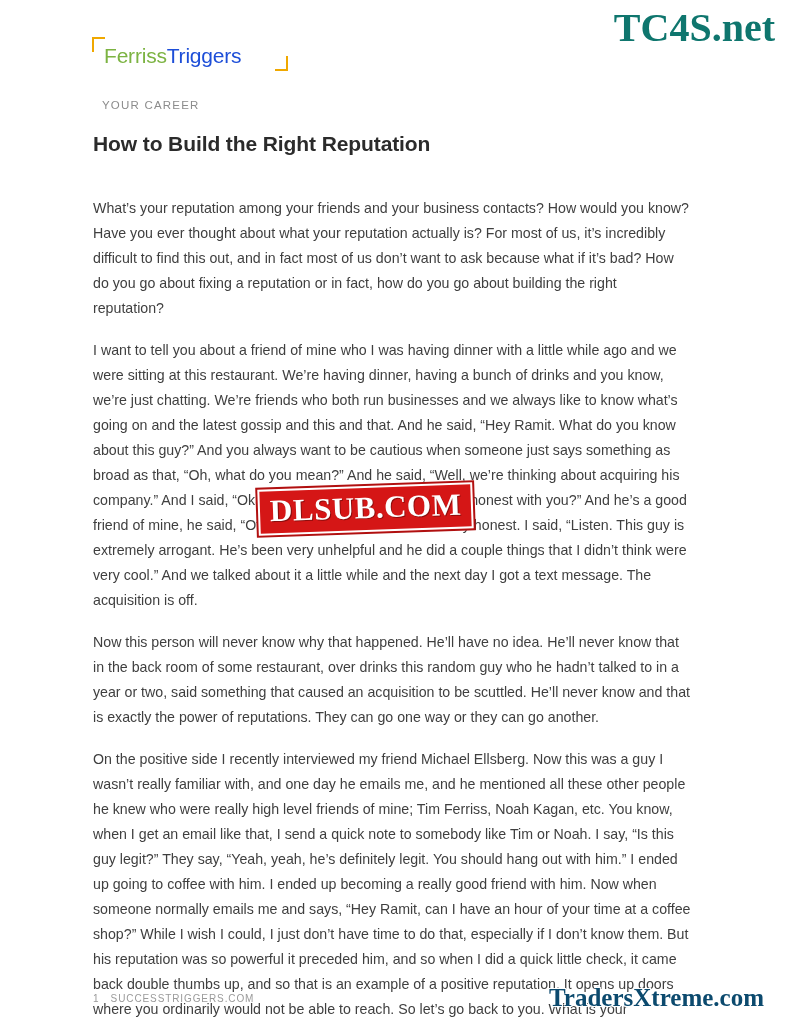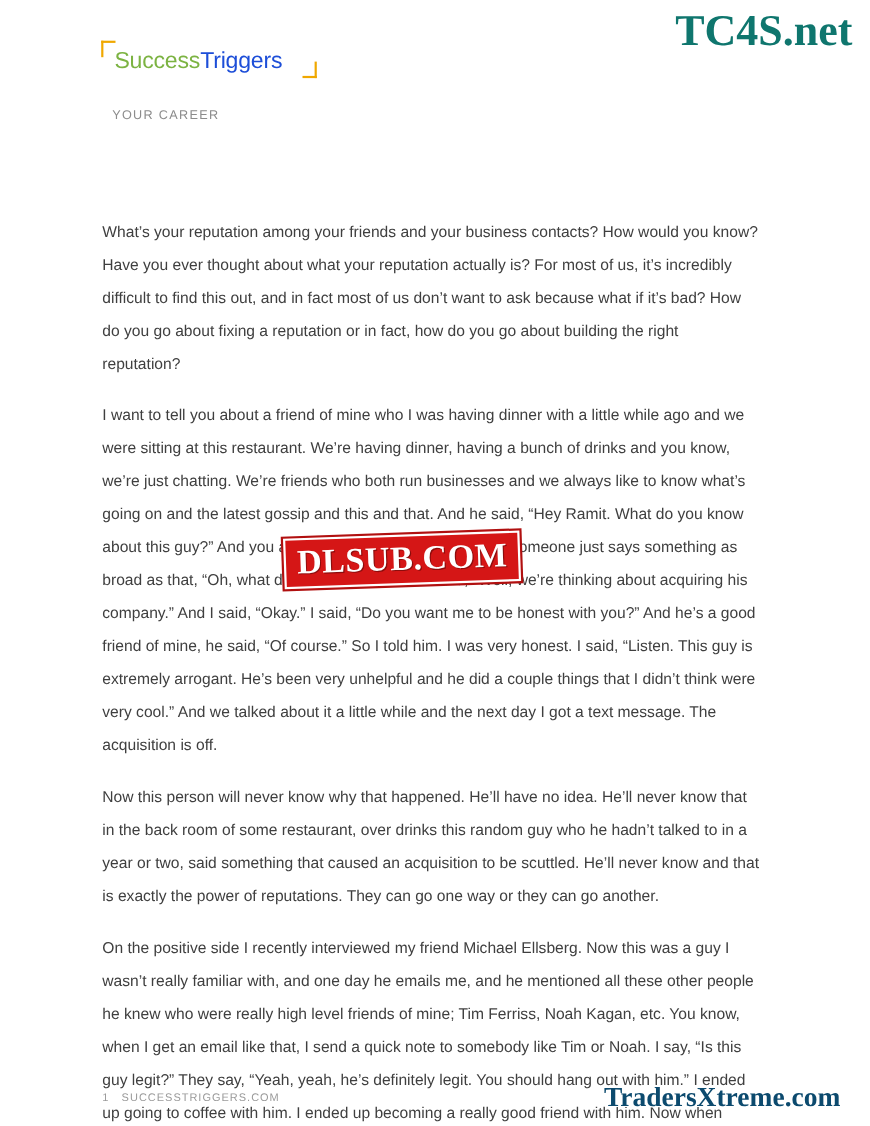--- a/index.html
+++ b/index.html
@@ -105,21 +105,21 @@
   
   .body {
     position: absolute;
     left: 93px;
     top: 196px;
     width: 598px;
   }
   .body p {
     margin: 0 0 17px 0;
     font-size: 14.2px;
-    line-height: 30px;
+    line-height: 25px;
     color: #3f3f3f;
     text-align: left;
   }
 
   
   .footer {
     position: absolute;
     left: 93px;
     top: 993px;
     display: flex;
@@ -176,25 +176,26 @@
 </style>
 </head>
 <body>
 
 <div class="page">
 
   <div class="logo-wrap">
     <span class="bracket tl"></span>
     <span class="bracket br"></span>
     <div class="logo-text">
-      <span class="logo-success">Success</span><span class="logo-triggers">Triggers</span>
+      <span class="logo-success">Ferriss</span><span class="logo-triggers">Triggers</span>
     </div>
   </div>
 
   <div class="kicker">YOUR CAREER</div>
+  <h1 class="title">How to Build the Right Reputation</h1>
 
   <div class="body">
     <p>What’s your reputation among your friends and your business contacts? How would you know? Have you ever thought about what your reputation actually is? For most of us, it’s incredibly difficult to find this out, and in fact most of us don’t want to ask because what if it’s bad? How do you go about fixing a reputation or in fact, how do you go about building the right reputation?</p>
     <p>I want to tell you about a friend of mine who I was having dinner with a little while ago and we were sitting at this restaurant. We’re having dinner, having a bunch of drinks and you know, we’re just chatting. We’re friends who both run businesses and we always like to know what’s going on and the latest gossip and this and that. And he said, “Hey Ramit. What do you know about this guy?” And you always want to be cautious when someone just says something as broad as that, “Oh, what do you mean?” And he said, “Well, we’re thinking about acquiring his company.” And I said, “Okay.” I said, “Do you want me to be honest with you?” And he’s a good friend of mine, he said, “Of course.” So I told him. I was very honest. I said, “Listen. This guy is extremely arrogant. He’s been very unhelpful and he did a couple things that I didn’t think were very cool.” And we talked about it a little while and the next day I got a text message. The acquisition is off.</p>
     <p>Now this person will never know why that happened. He’ll have no idea. He’ll never know that in the back room of some restaurant, over drinks this random guy who he hadn’t talked to in a year or two, said something that caused an acquisition to be scuttled. He’ll never know and that is exactly the power of reputations. They can go one way or they can go another.</p>
     <p>On the positive side I recently interviewed my friend Michael Ellsberg. Now this was a guy I wasn’t really familiar with, and one day he emails me, and he mentioned all these other people he knew who were really high level friends of mine; Tim Ferriss, Noah Kagan, etc. You know, when I get an email like that, I send a quick note to somebody like Tim or Noah. I say, “Is this guy legit?” They say, “Yeah, yeah, he’s definitely legit. You should hang out with him.” I ended up going to coffee with him. I ended up becoming a really good friend with him. Now when someone normally emails me and says, “Hey Ramit, can I have an hour of your time at a coffee shop?” While I wish I could, I just don’t have time to do that, especially if I don’t know them. But his reputation was so powerful it preceded him, and so when I did a quick little check, it came back double thumbs up, and so that is an example of a positive reputation. It opens up doors where you ordinarily would not be able to reach. So let’s go back to you. What is your reputation? Think about it. What would you say people would say about you, if you asked them completely anonymously? Have you ever thought about it? The reason this is so important is that, the more and more advanced you get in your career, the more and more reputation matters.</p>
   </div>
 
   <div class="footer">
     <span class="footer-page">1</span>

